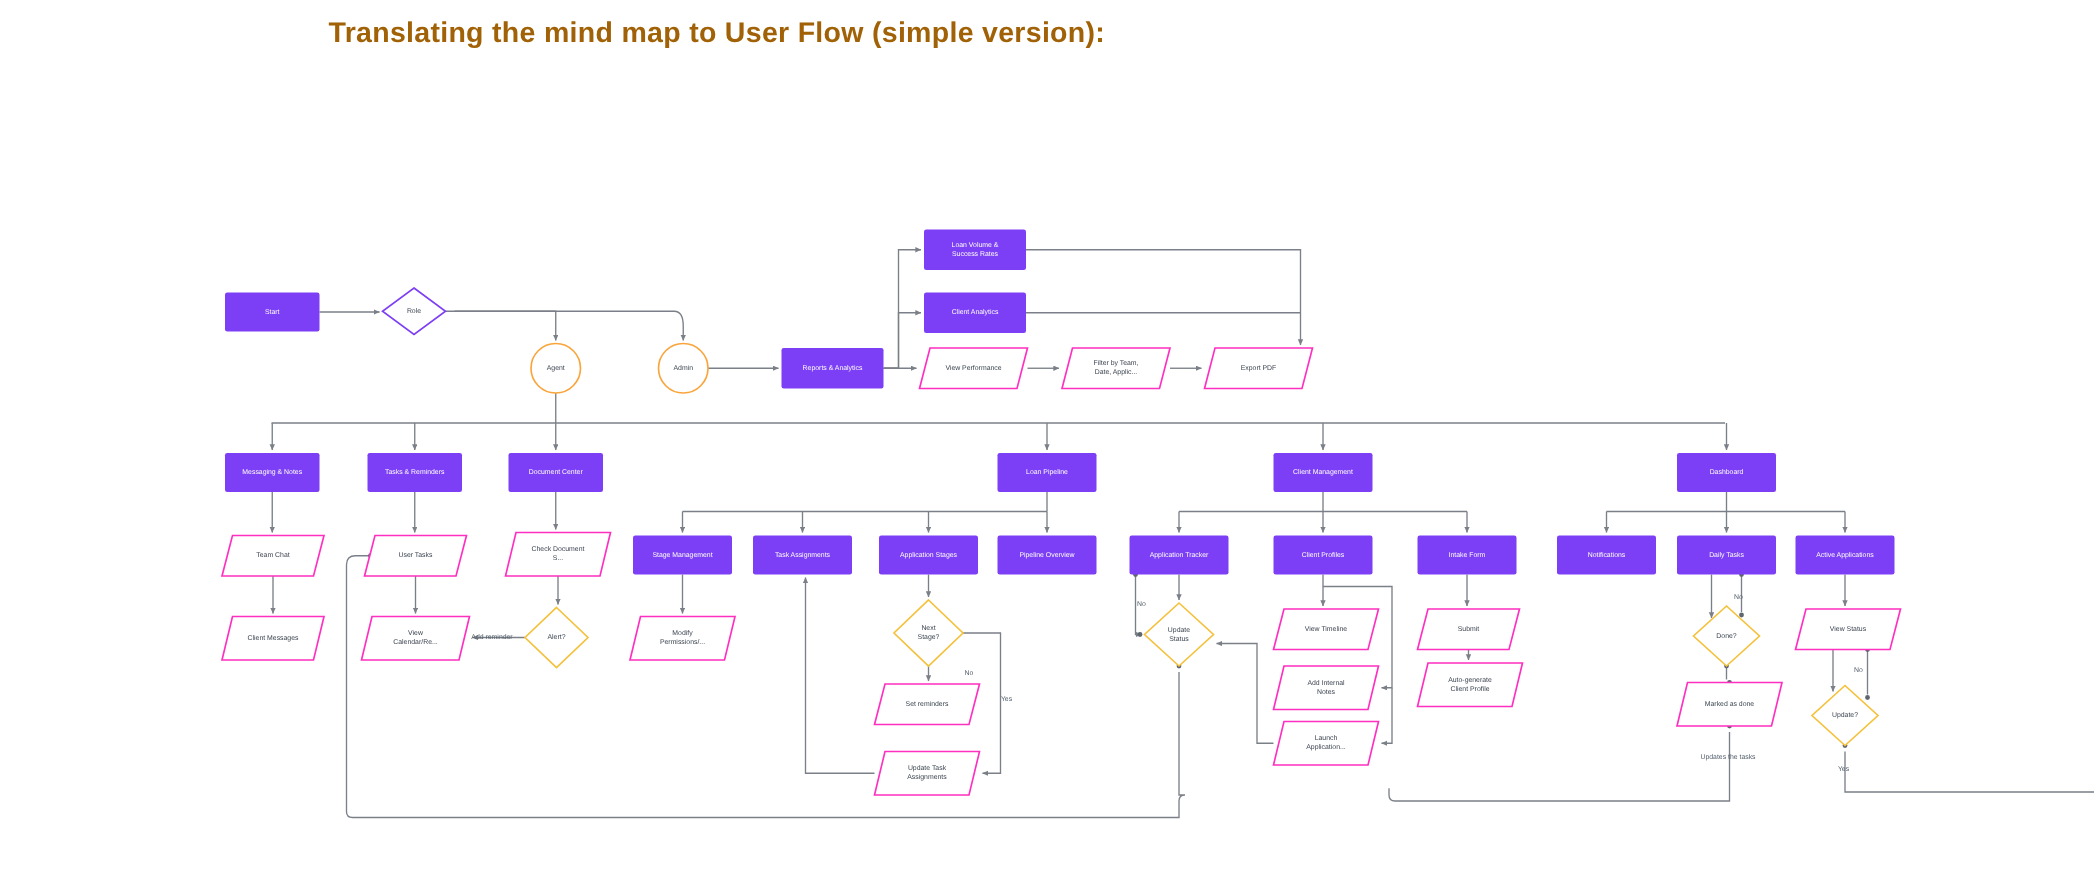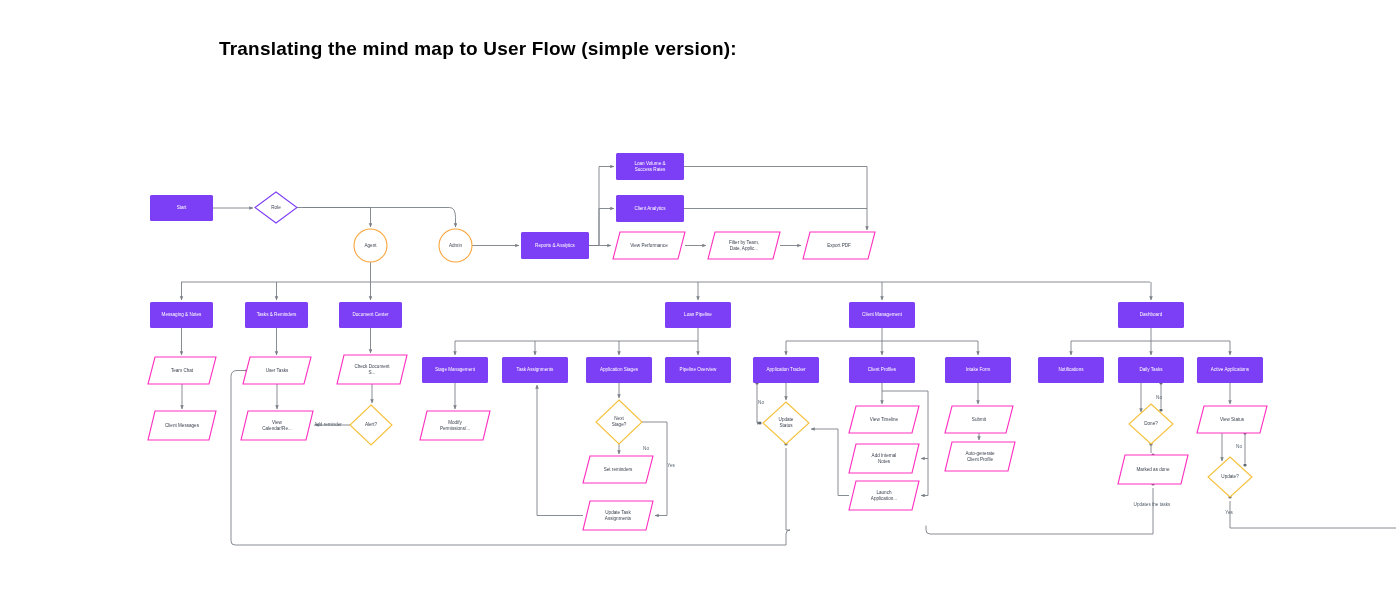--- a/index.html
+++ b/index.html
@@ -1,19 +1,19 @@
 <!DOCTYPE html>
 <html><head>
 <meta charset="utf-8">
 <style>
   html,body{margin:0;padding:0;background:#ffffff;}
   body{width:1400px;height:595px;overflow:hidden;font-family:"Liberation Sans",sans-serif;}
   #page-title{
-    position:absolute;left:219px;top:38px;
-    font-size:19px;font-weight:700;color:#000000;letter-spacing:.2px;
+    position:absolute;left:219px;top:12px;
+    font-size:19px;font-weight:700;color:#a16207;letter-spacing:.2px;
   }
   #canvas{position:absolute;left:0;top:0;width:1400px;height:595px;}
   .node-label{font-size:4.6px;text-anchor:middle;dominant-baseline:middle;}
   .lbl-on-purple{fill:#ffffff;}
   .lbl-dark{fill:#3c4450;}
   .edge-label{font-size:4.6px;fill:#55606c;text-anchor:middle;dominant-baseline:middle;}
   .edge{fill:none;stroke:#7b8088;stroke-width:.9;}
   .dot{fill:#5f6670;}
 </style>
 </head>

